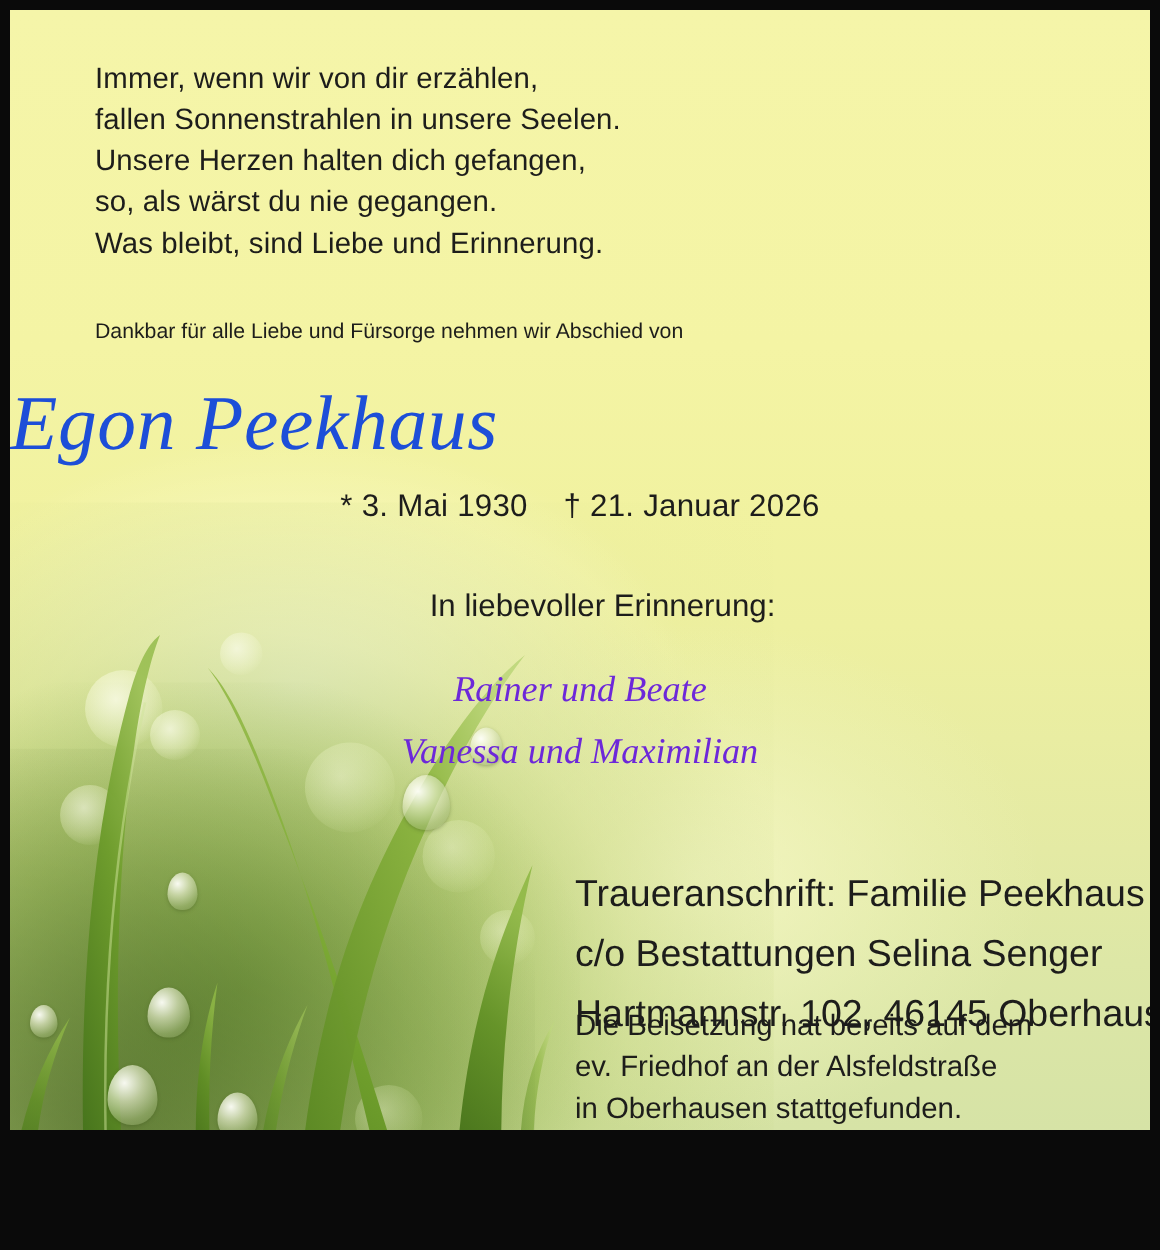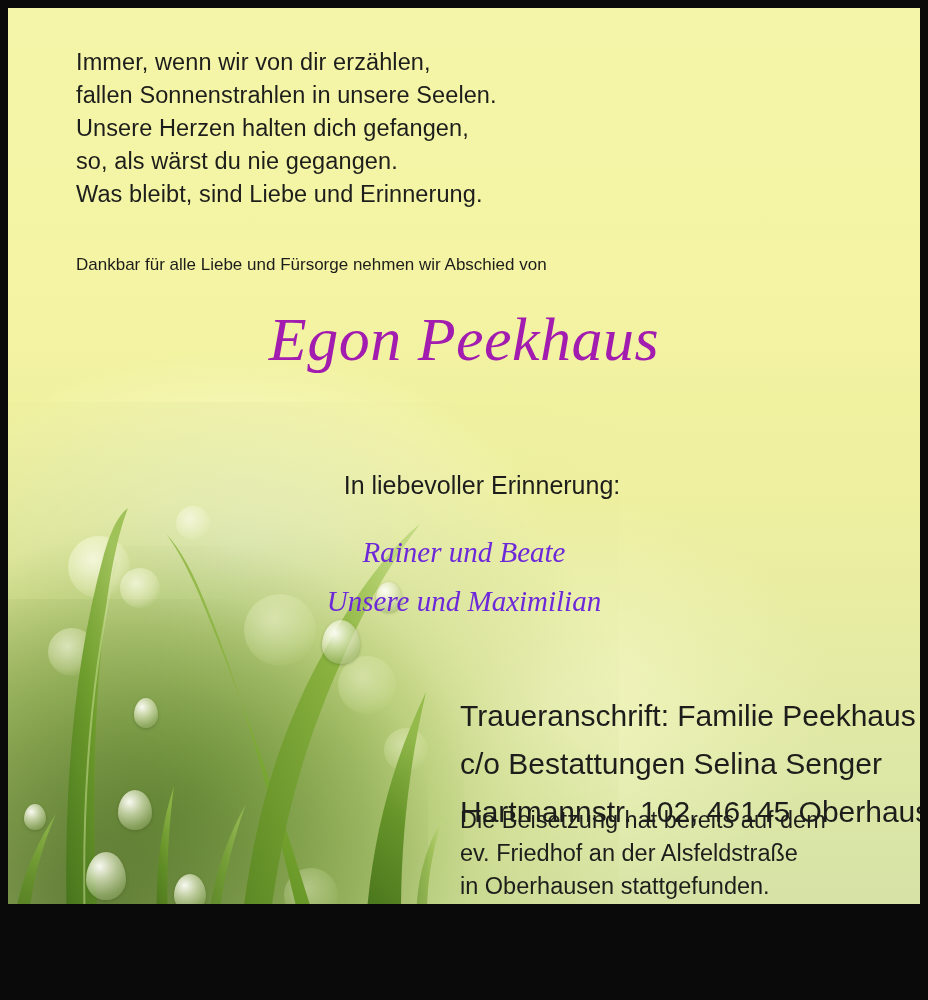--- a/index.html
+++ b/index.html
@@ -117,26 +117,25 @@
   #intro {
     left: 68px;
     top: 240px;
     font-size: 17px;
     line-height: 33px;
   }
   #name {
     left: 0;
     right: 0;
     top: 296px;
-    text-align: center;
     font-family: "Liberation Serif", serif;
     font-style: italic;
     font-size: 62px;
     letter-spacing: 0.5px;
-    color: #a21caf;
+    color: #1d4ed8;
   }
   #dates {
     left: 0;
     right: 0;
     top: 383px;
     text-align: center;
     font-size: 25px;
     letter-spacing: 0.2px;
   }
   #memory {
@@ -249,25 +248,26 @@
     <div class="txt" id="poem">Immer, wenn wir von dir erzählen,
 fallen Sonnenstrahlen in unsere Seelen.
 Unsere Herzen halten dich gefangen,
 so, als wärst du nie gegangen.
 Was bleibt, sind Liebe und Erinnerung.</div>
 
     <div class="txt" id="intro">Dankbar für alle Liebe und Fürsorge nehmen wir Abschied von</div>
 
     <div class="txt" id="name">Egon Peekhaus</div>
 
+    <div class="txt" id="dates">* 3. Mai 1930    † 21. Januar 2026</div>
 
     <div class="txt" id="memory">In liebevoller Erinnerung:</div>
 
     <div class="txt survivor" id="survivor1">Rainer und Beate</div>
-    <div class="txt survivor" id="survivor2">Unsere und Maximilian</div>
+    <div class="txt survivor" id="survivor2">Vanessa und Maximilian</div>
 
     <div class="txt" id="address">Traueranschrift: Familie Peekhaus
 c/o Bestattungen Selina Senger
 Hartmannstr. 102, 46145 Oberhausen</div>
 
     <div class="txt" id="burial">Die Beisetzung hat bereits auf dem
 ev. Friedhof an der Alsfeldstraße
 in Oberhausen stattgefunden.</div>
 
   </div>

